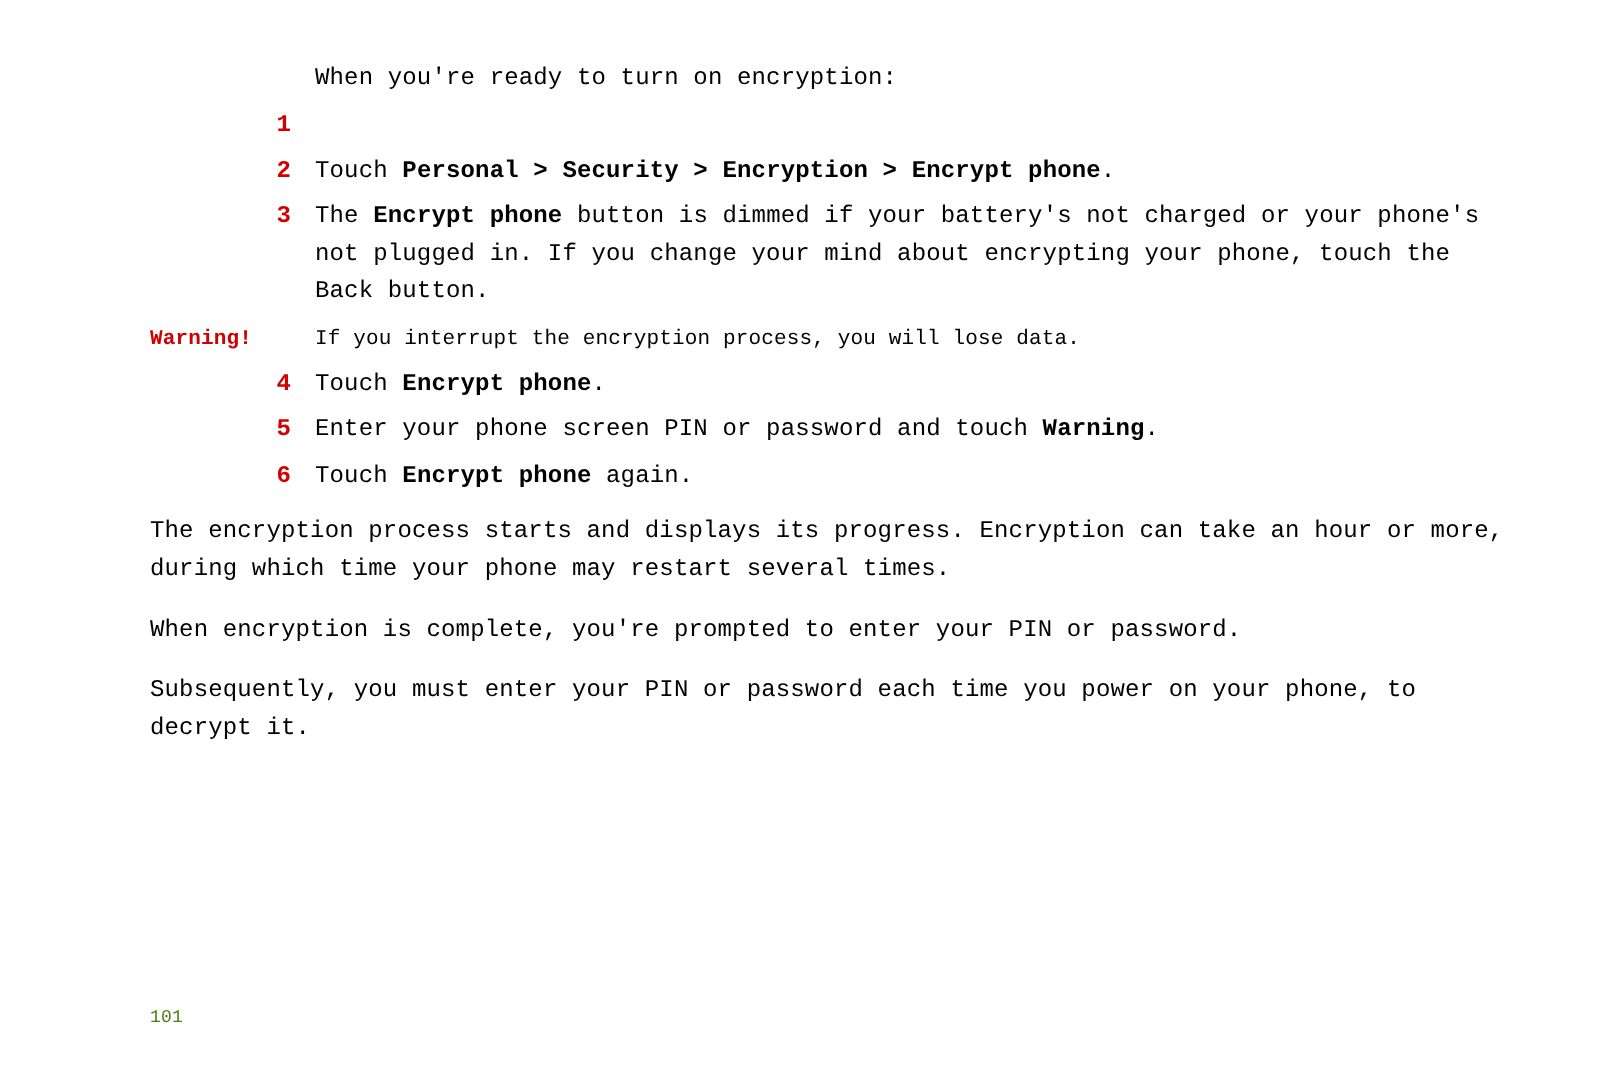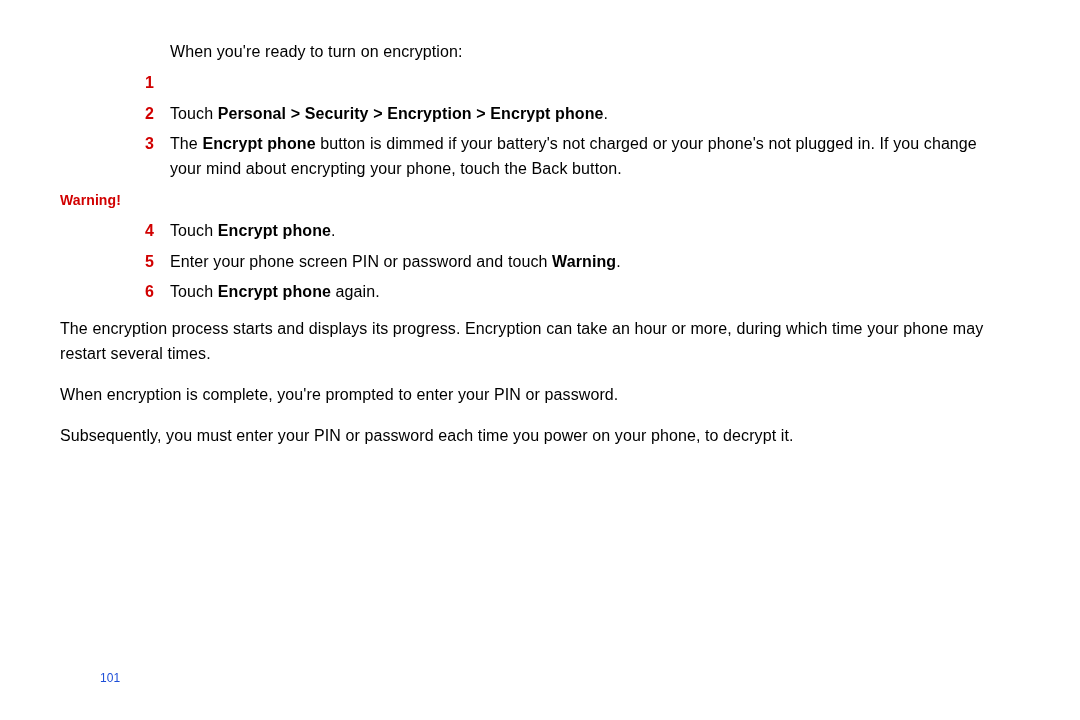--- a/index.html
+++ b/index.html
@@ -13,21 +13,22 @@
     color: #000;
     line-height: 1.55;
     font-weight: 300;
     letter-spacing: 0.1px;
   }
   .page {
     position: relative;
     width: 1073px;
     height: 720px;
     box-sizing: border-box;
-    padding: 40px 68px 0 60px;
+    padding: 40px 68px 0 100px;
+    font-family: Liberation Mono, monospace;
   }
   .intro {
     margin-left: 110px;
     margin-bottom: 6px;
   }
   .steps {
     margin-left: 0;
   }
   .step-row {
     display: flex;
@@ -88,21 +89,21 @@
     justify-content: center;
     position: relative;
     margin: 0 4px 2px 4px;
   }
   .settings-icon svg { display: block; }
   .page-number {
     position: absolute;
     left: 100px;
     bottom: 32px;
     font-size: 12px;
-    color: #1d4ed8;
+    color: #4d7c0f;
     font-weight: 300;
   }
 </style>
 </head>
 <body>
 
 <div class="page">
 
   <div class="intro">When you're ready to turn on encryption:</div>
 
@@ -121,20 +122,21 @@
         <div class="step-body">
           <p><span>The </span><span class="bold">Encrypt phone</span><span> button is dimmed if your battery's not charged or your phone's not plugged in. If you change your mind about encrypting your phone, touch the Back button.</span></p>
         </div>
       </div>
     </div>
 
   <div class="warning-row">
     <div class="warning-gutter">
       <span class="warning-label">Warning!</span>
     </div>
+    <div class="warning-body">If you interrupt the encryption process, you will lose data.</div>
   </div>
 
   <div class="steps" id="steps-2">
       <div class="step-row">
         <div class="step-gutter"><span class="step-num">4</span></div>
         <div class="step-body">
           <p><span>Touch </span><span class="bold">Encrypt phone</span><span>.</span></p>
         </div>
       </div>
       <div class="step-row">

